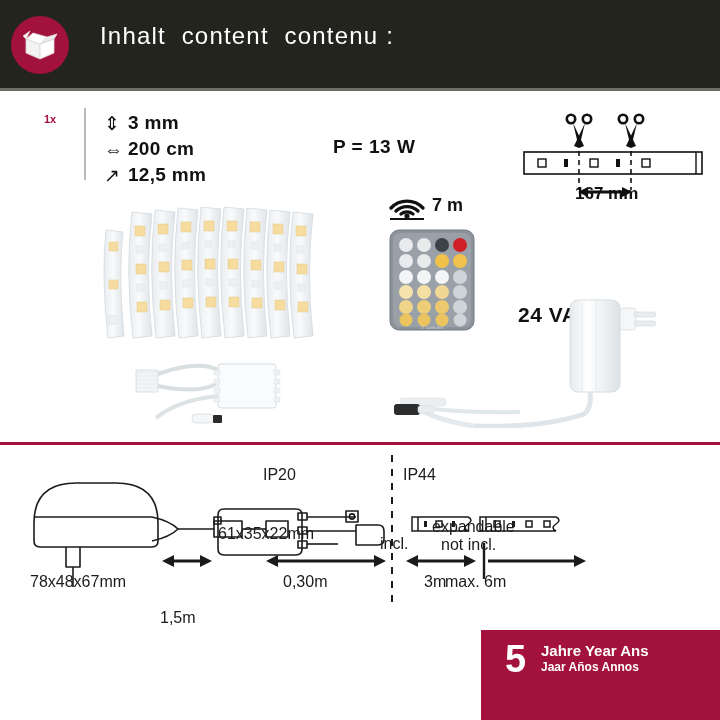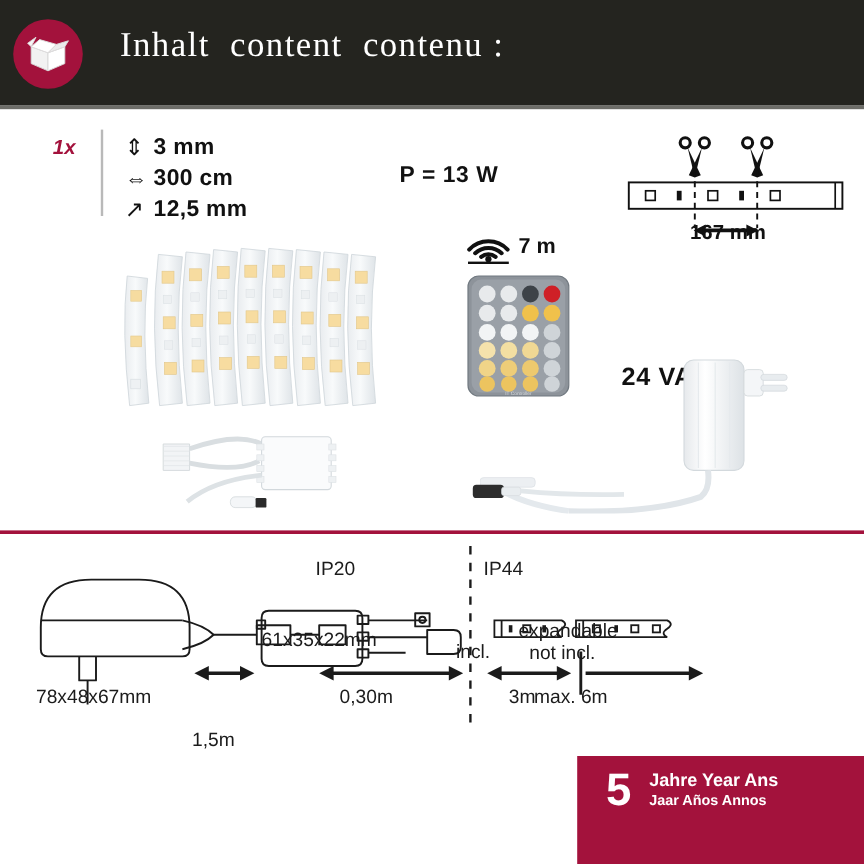--- a/index.html
+++ b/index.html
@@ -11,29 +11,29 @@
   .header{
     position:absolute;left:0;top:0;width:720px;height:88px;
     background:#24241f;display:flex;align-items:center;
   }
   .header-icon{
     position:absolute;left:11px;top:16px;width:58px;height:58px;border-radius:50%;
     background:#a3123c;display:flex;align-items:center;justify-content:center;
   }
   .header-title{
     position:absolute;left:100px;top:22px;
-    color:#ffffff;font-size:29px;letter-spacing:1.2px;
-    font-family:Liberation Serif, serif;white-space:pre;
+    color:#ffffff;font-size:24px;letter-spacing:1.2px;
+    font-family:Liberation Sans, sans-serif;white-space:pre;
   }
   .header-rule{
     position:absolute;left:0;top:88px;width:720px;height:3px;background:#6d6d68;
   }
   
   .qty{
-    position:absolute;left:44px;top:113px;color:#a3123c;font-size:17px;font-weight:bold;font-style:italic;
+    position:absolute;left:44px;top:113px;color:#a3123c;font-size:11px;font-weight:bold;
   }
   .qty-divider{
     position:absolute;left:84px;top:108px;width:2px;height:72px;background:#b9b9b9;
   }
   .dims{position:absolute;left:104px;top:110px;}
   .dim-row{display:flex;align-items:center;height:26px;}
   .dim-row .glyph{width:24px;font-size:19px;color:#111;text-align:left;line-height:1;}
   .dim-row .txt{font-size:19px;font-weight:bold;color:#111;letter-spacing:.3px;}
   .power-label{
     position:absolute;left:333px;top:114px;font-size:19px;font-weight:bold;color:#111;
@@ -93,21 +93,21 @@
 <div class="qty">1x</div>
 <div class="qty-divider"></div>
 
 <div class="dims">
   <div class="dim-row">
     <span class="glyph">⇕</span>
     <span class="txt">3 mm</span>
   </div>
   <div class="dim-row">
     <span class="glyph">⇔</span>
-    <span class="txt">300 cm</span>
+    <span class="txt">200 cm</span>
   </div>
   <div class="dim-row">
     <span class="glyph">↗</span>
     <span class="txt">12,5 mm</span>
   </div>
 </div>
 
 <div class="power-label">P = 13 W</div>
 
 <svg class="art" style="left:92px;top:190px;" width="240" height="160" viewBox="0 0 240 160">

